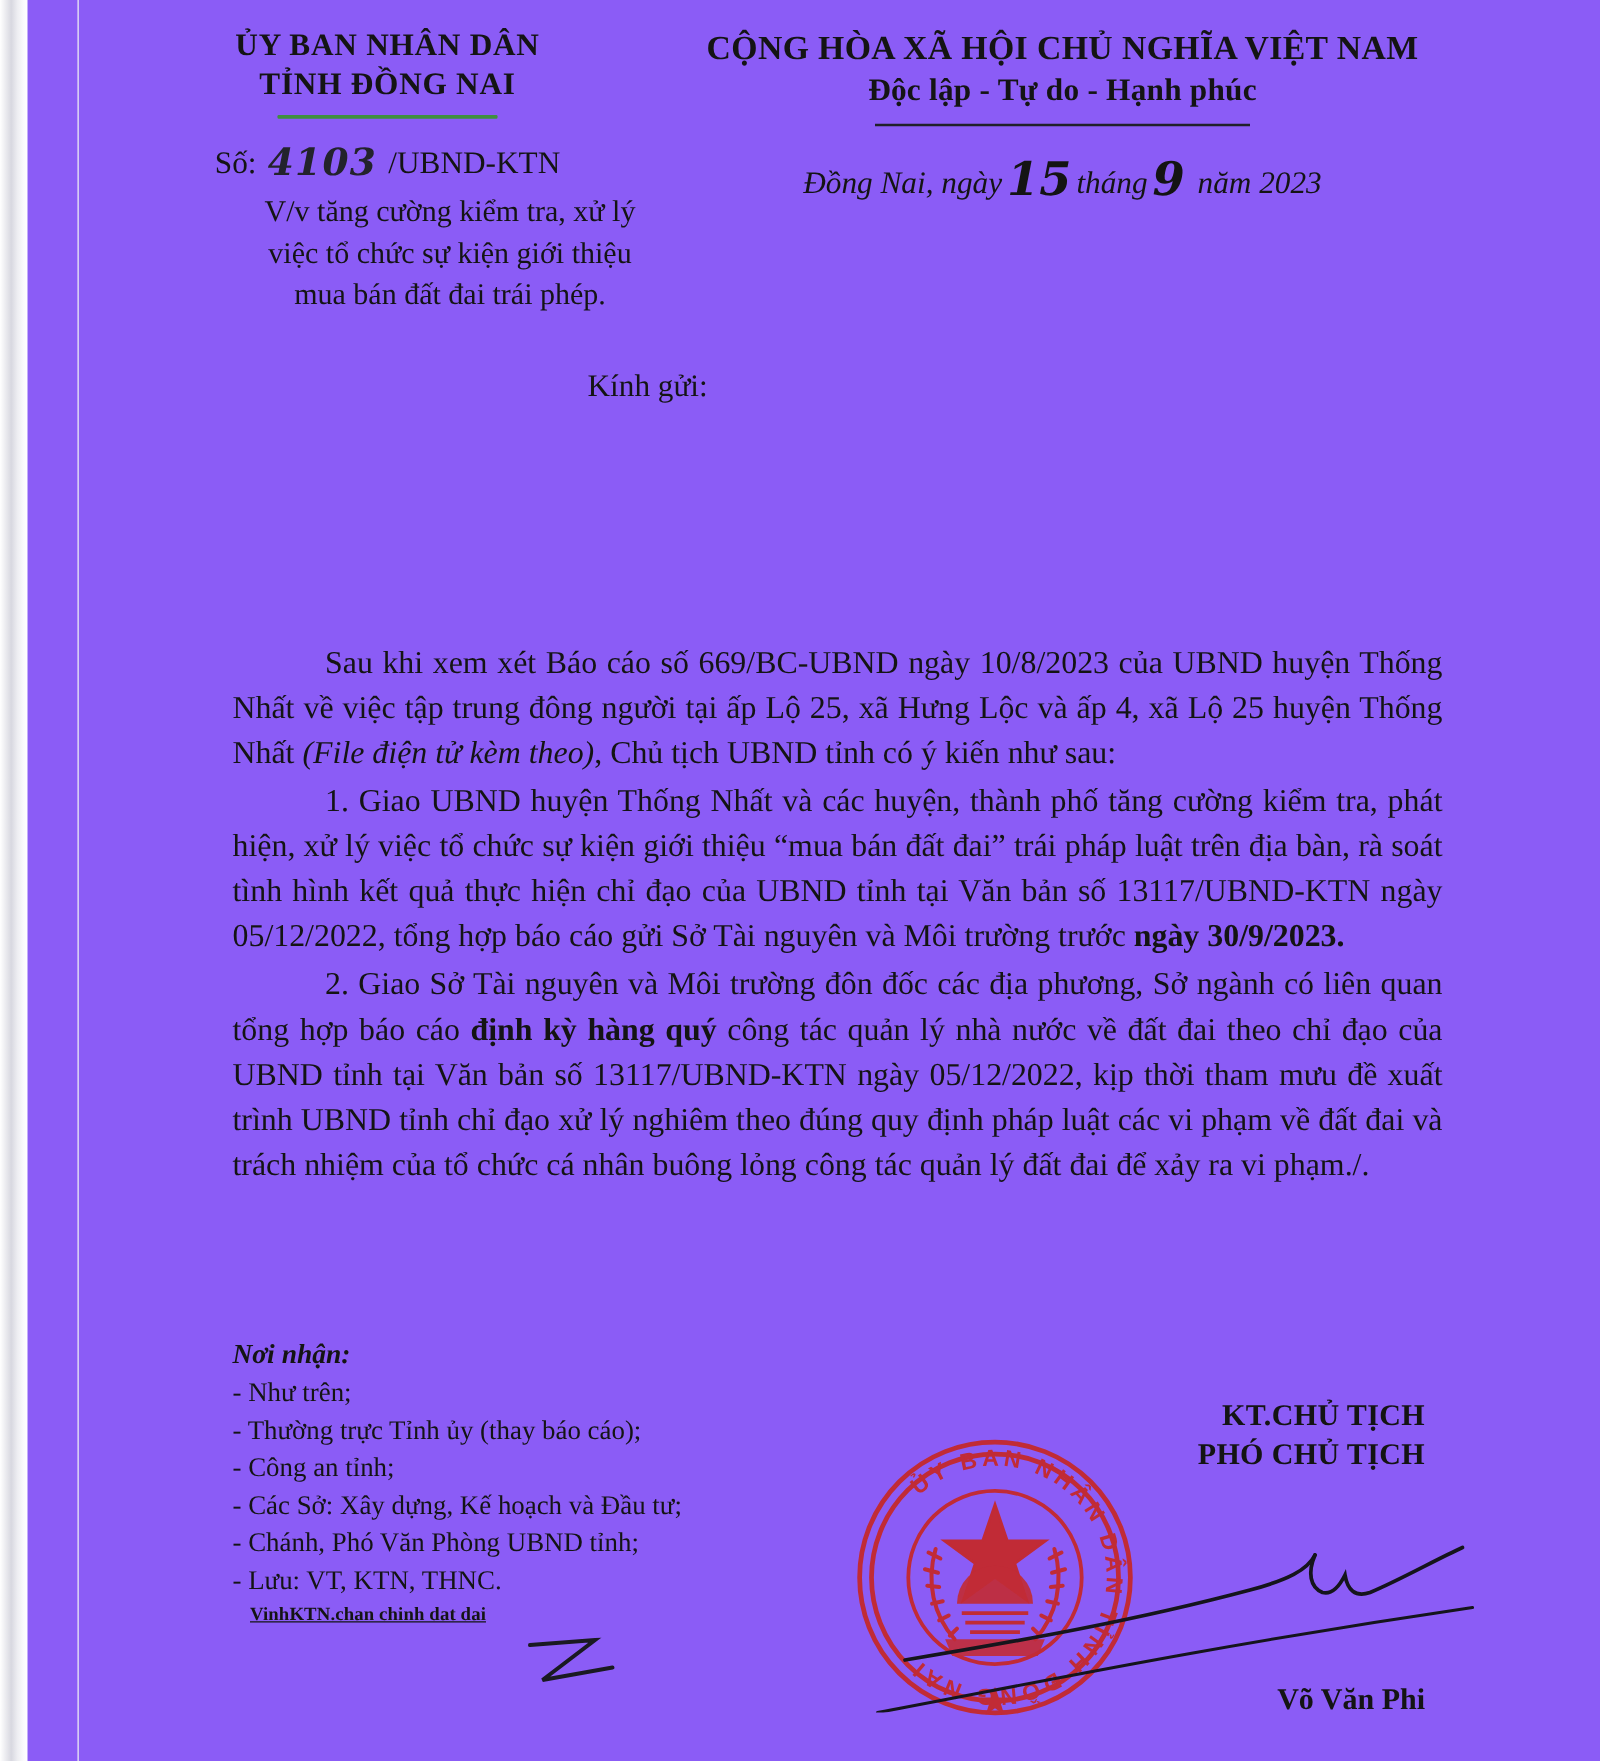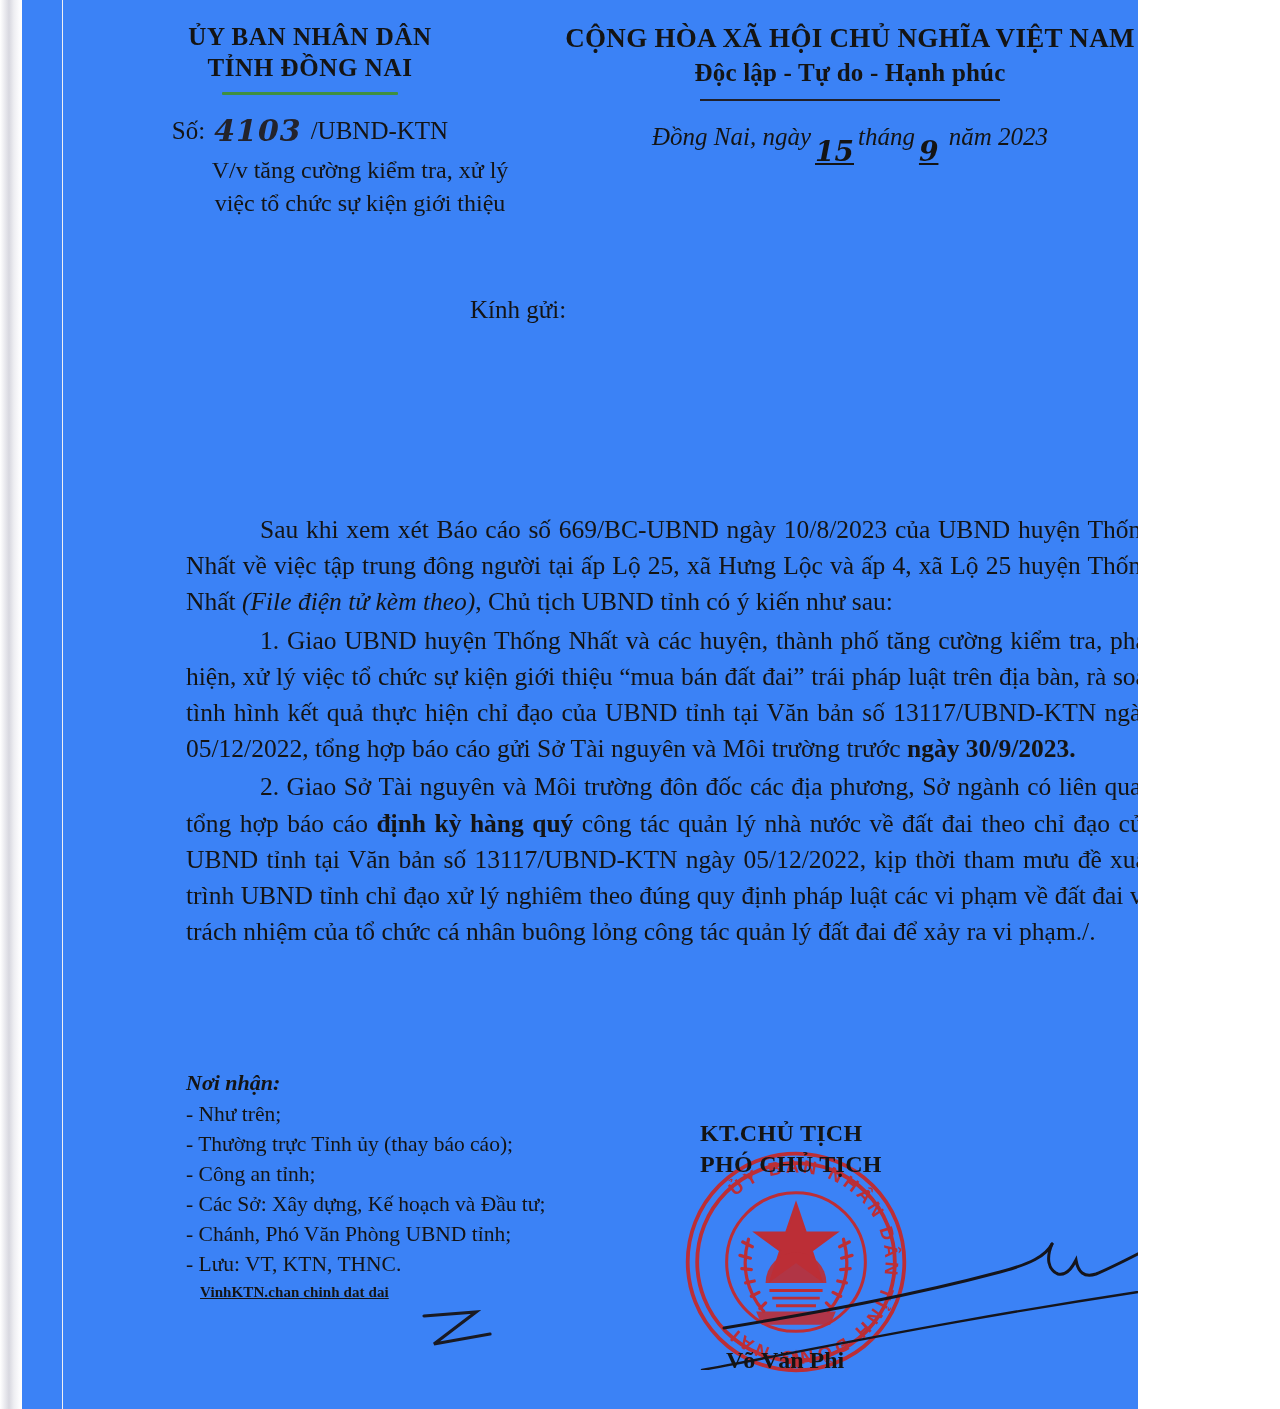--- a/index.html
+++ b/index.html
@@ -3,23 +3,23 @@
 <meta charset="utf-8">
 <title>Công văn 9534/UBND-KTN</title>
 <style>
   html, body {
     margin: 0;
     padding: 0;
     background: #ffffff;
   }
   .page {
     position: relative;
-    width: 1138px;
+    width: 1280px;
     height: 1409px;
-    background: #3b82f6;
+    background: #8b5cf6;
     font-family: "Liberation Serif", "DejaVu Serif", serif;
     color: #141414;
     overflow: hidden;
   }
   
   .scan-edge {
     position: absolute;
     left: 0; top: 0;
     width: 22px; height: 100%;
     background: linear-gradient(to right,
@@ -96,25 +96,24 @@
     margin-top: 18px;
     font-size: 25px;
     font-style: italic;
     text-align: center;
     white-space: nowrap;
   }
   .hand-sm {
     font-family: "DejaVu Serif", "Liberation Serif", serif;
     font-style: italic;
     font-weight: bold;
-    font-size: 28px;
+    font-size: 37px;
     padding: 0 4px;
     position: relative;
-    top: 16px;
-    text-decoration: underline;
+    top: 2px;
   }
 
   
   .subject {
     position: absolute;
     left: 160px; top: 154px;
     width: 400px;
     text-align: center;
     font-size: 24px;
     line-height: 1.38;
@@ -174,21 +173,21 @@
   .squiggle {
     position: absolute;
     left: 420px; top: 1310px;
     width: 90px; height: 60px;
   }
 
   .footer-right {
     position: absolute;
     left: 700px; top: 1118px;
     width: 440px;
-    text-align: left;
+    text-align: right;
   }
   .sig-title1, .sig-title2 {
     font-weight: bold;
     font-size: 24px;
     letter-spacing: 0.3px;
     line-height: 1.28;
     position: relative;
     z-index: 4;
   }
   .signer {
@@ -244,20 +243,21 @@
         <span>Đồng Nai, ngày</span><span class="hand-sm">15</span><span>tháng</span><span class="hand-sm">9</span>
         <span>năm</span>
         <span>2023</span>
       </div>
     </div>
   </div>
 
   <div class="subject">
     <div>V/v tăng cường kiểm tra, xử lý</div>
     <div>việc tổ chức sự kiện giới thiệu</div>
+    <div>mua bán đất đai trái phép.</div>
   </div>
 
   <div class="kinhgui">Kính gửi:</div>
 
   <div class="body">
 
     <p><span>Sau khi xem xét Báo cáo số 669/BC-UBND ngày 10/8/2023 của UBND huyện Thống Nhất về việc tập trung đông người tại ấp Lộ 25, xã Hưng Lộc và ấp 4, xã Lộ 25 huyện Thống Nhất </span><span class="ital">(File điện tử kèm theo)</span><span>, Chủ tịch UBND tỉnh có ý kiến như sau:</span></p>
 
     <p><span>1. Giao UBND huyện Thống Nhất và các huyện, thành phố tăng cường kiểm tra, phát hiện, xử lý việc tổ chức sự kiện giới thiệu “mua bán đất đai” trái pháp luật trên địa bàn, rà soát tình hình kết quả thực hiện chỉ đạo của UBND tỉnh tại Văn bản số 13117/UBND-KTN ngày 05/12/2022, tổng hợp báo cáo gửi Sở Tài nguyên và Môi trường trước </span><span class="bold">ngày 30/9/2023.</span></p>
 

